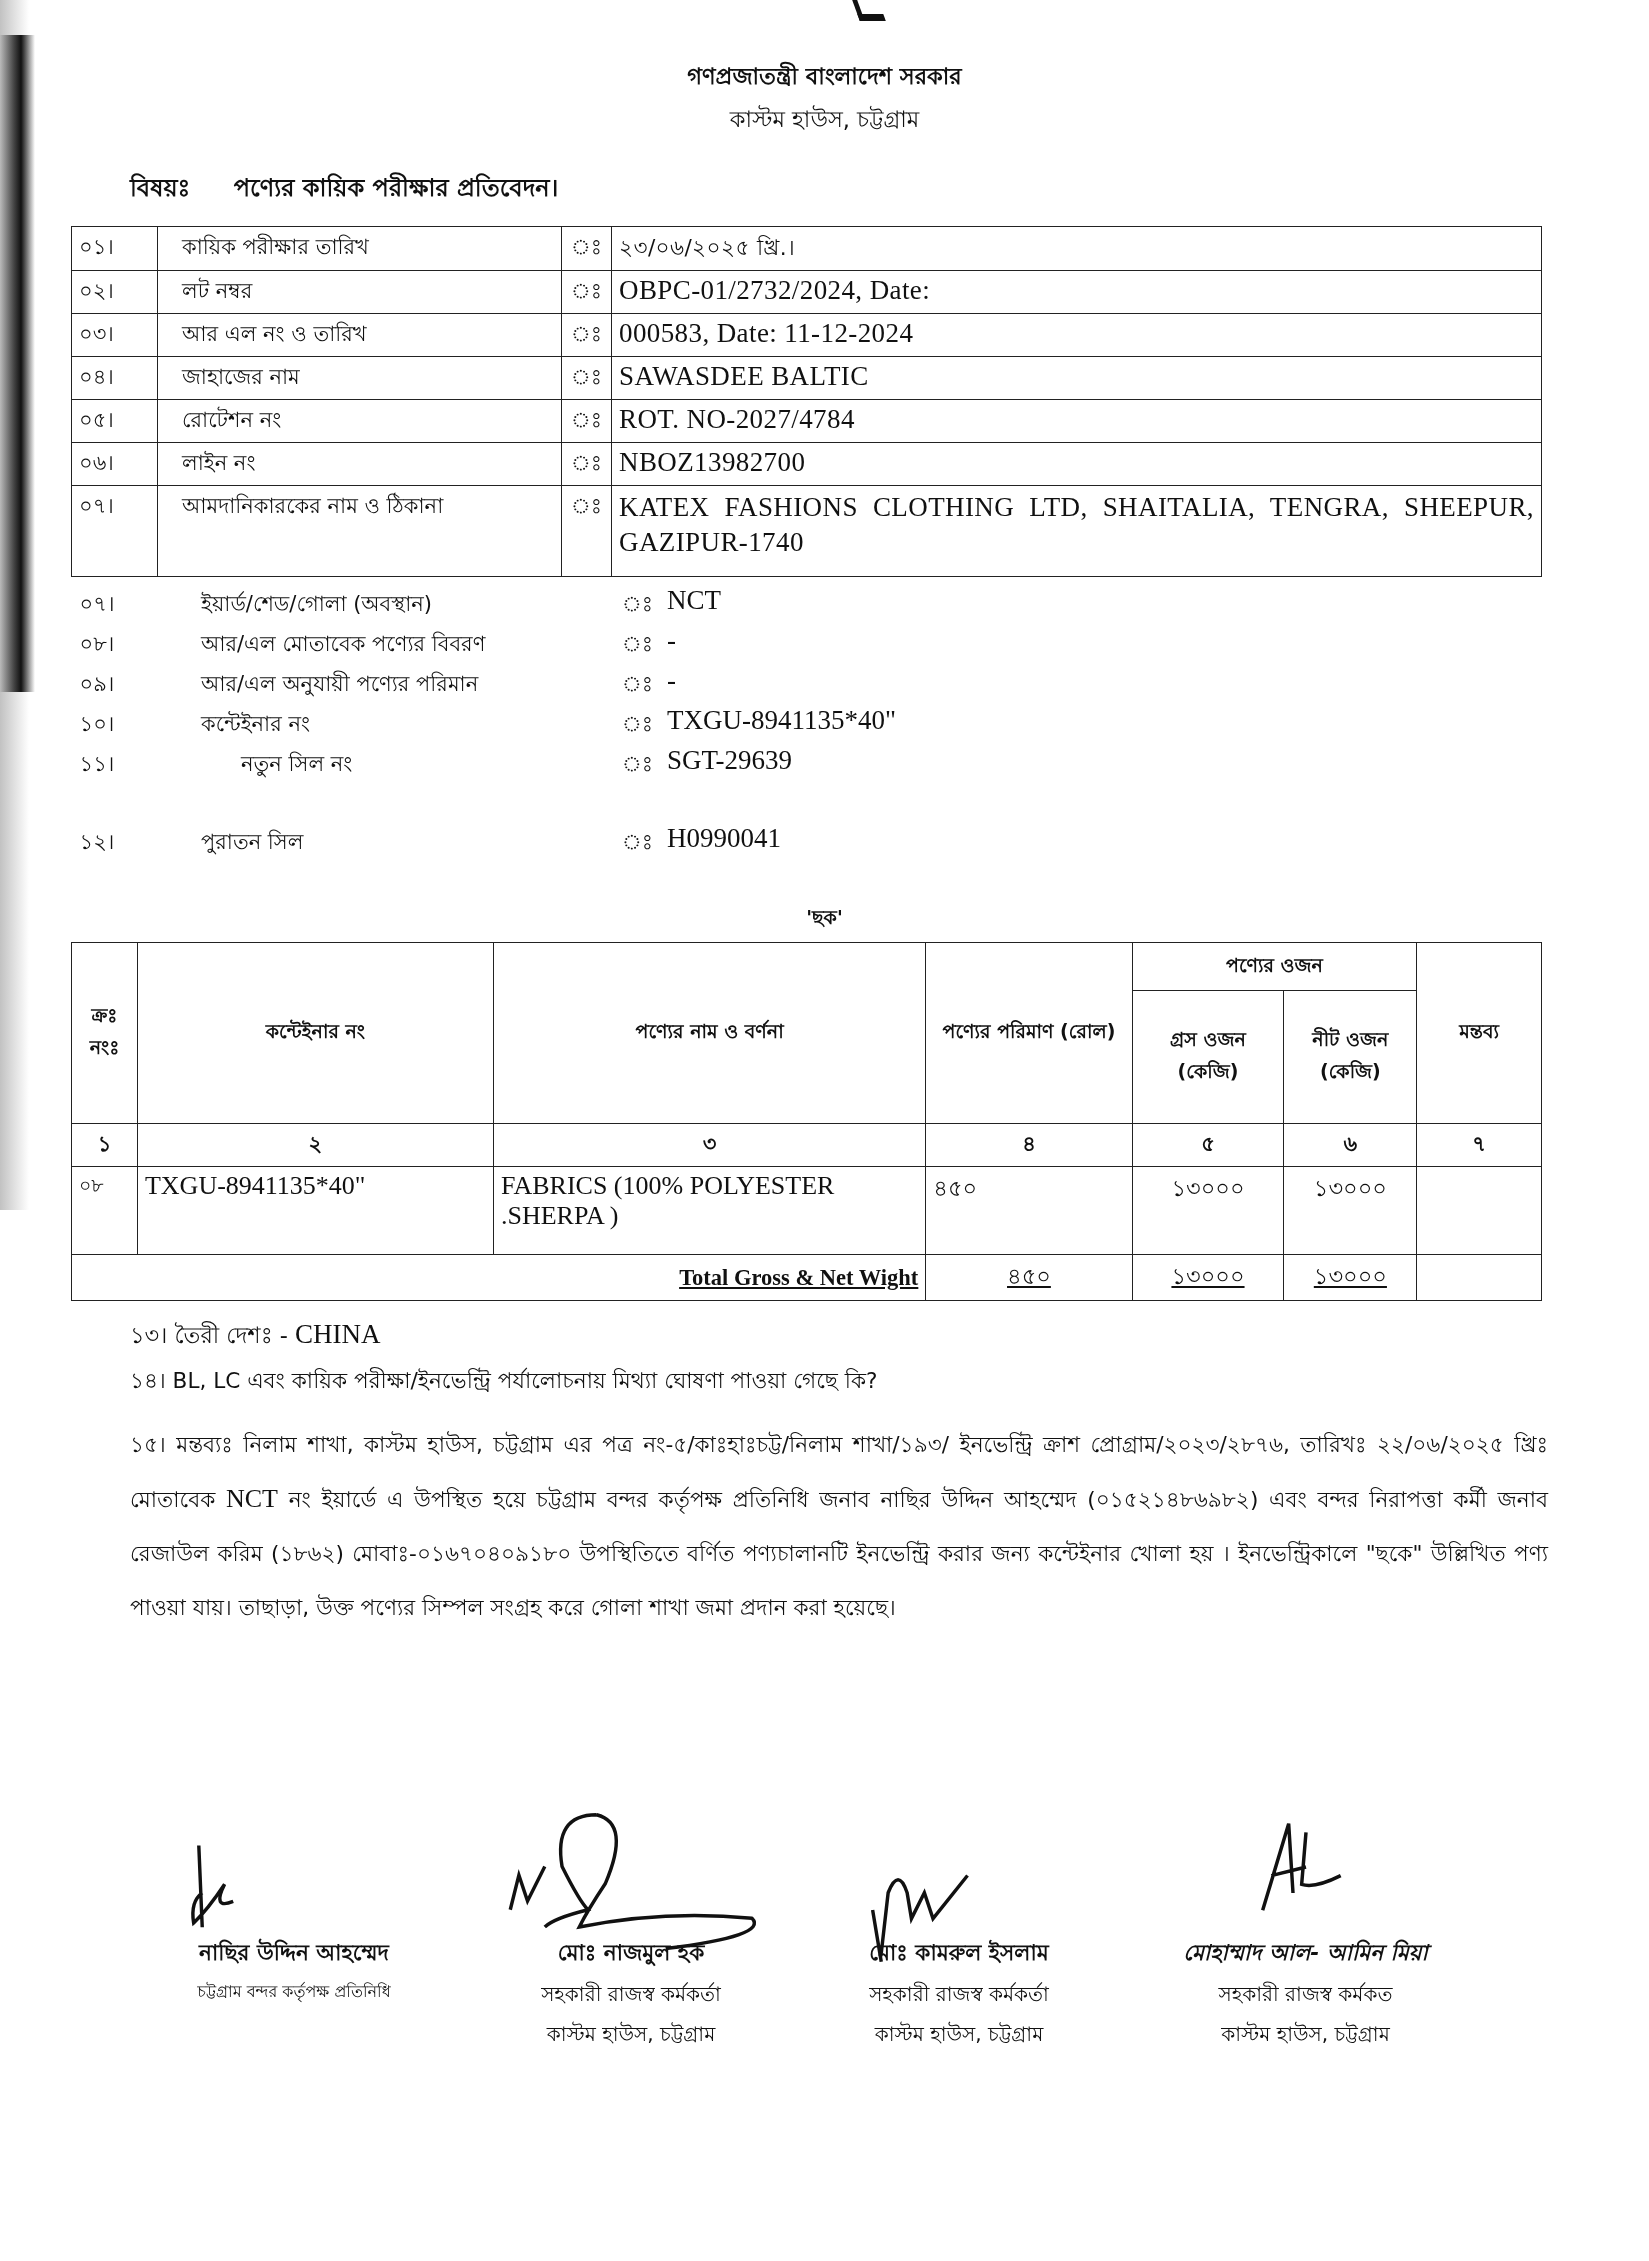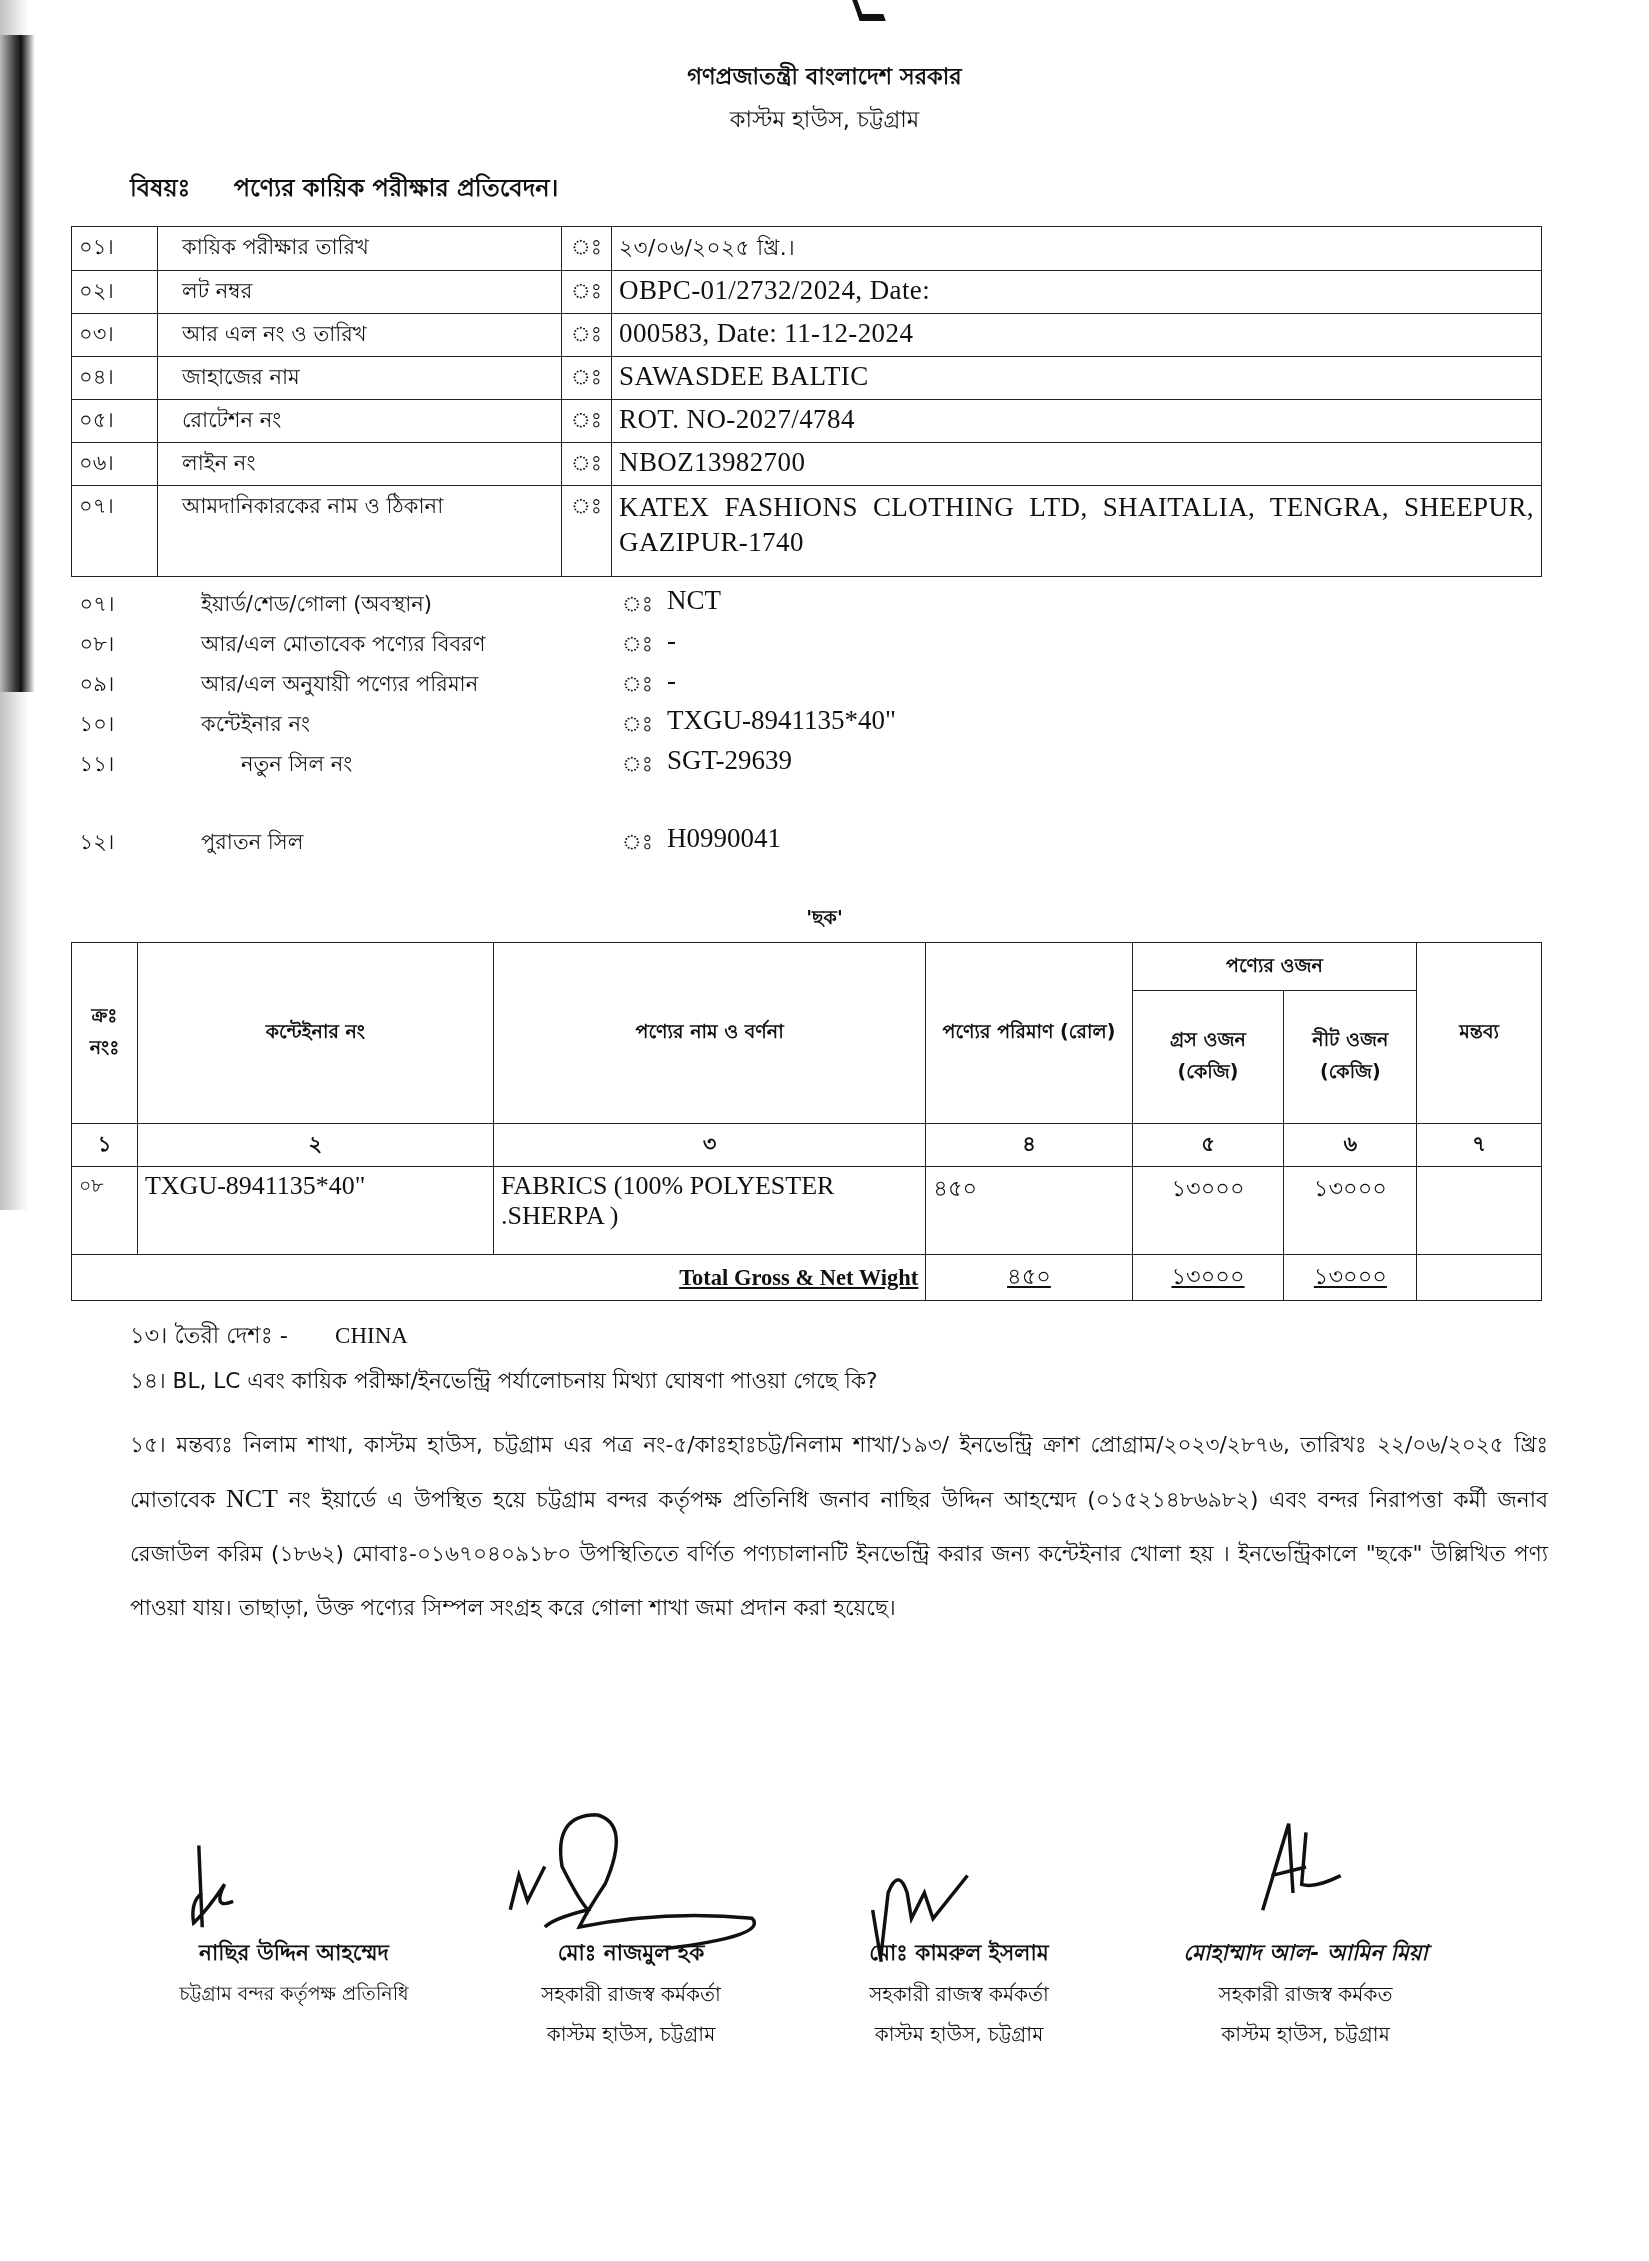--- a/index.html
+++ b/index.html
@@ -38,21 +38,21 @@
   table.goods tr.item td{vertical-align:top;height:80px;}
   table.goods td.en{font-family:"Liberation Serif",serif;font-size:26px;}
   table.goods td.bn-num{font-size:22.5px;}
   table.goods tr.total td{height:35px;font-size:22.5px;text-decoration:underline;}
   table.goods td.total-label{text-align:right;font-family:"Liberation Serif",serif;font-weight:bold;font-size:27px;border-right:1.7px solid #222;}
   table.goods td.center{text-align:center;}
   .c1{width:48px}.c2{width:325px}.c3{width:398px}.c4{width:182px}.c5{width:130px}.c6{width:112px}.c7{width:104px}
 
   .para{position:absolute;left:130px;width:1418px;font-size:21px;}
   .p13{top:1318px;font-size:22.5px;}
-  .p13 .en{font-family:"Liberation Serif",serif;font-size:23px;margin-left:40px;}
+  .p13 .en{font-family:"Liberation Serif",serif;font-size:27px;}
   .p14{top:1364px;font-size:21.6px;}
   .p15{top:1418px;line-height:54px;text-align:justify;text-align-last:left;font-size:21.6px;}
   .p15 .en{font-family:"Liberation Serif",serif;font-size:26px;}
 
   .sig{position:absolute;text-align:center;font-size:20px;}
   .sig .name{font-weight:bold;font-size:21.6px;}
   .sig .line{margin-top:7px;}
   .sig svg{position:absolute;}
   .s1{left:147px;top:1936px;width:294px;}
   .s2{left:467px;top:1936px;width:328px;}
@@ -214,21 +214,21 @@
 
 <div class="para p15">
   <span>১৫। মন্তব্যঃ নিলাম শাখা, কাস্টম হাউস, চট্টগ্রাম এর পত্র নং-৫/কাঃহাঃচট্ট/নিলাম শাখা/১৯৩/ ইনভেন্ট্রি ক্রাশ প্রোগ্রাম/২০২৩/২৮৭৬, তারিখঃ ২২/০৬/২০২৫ খ্রিঃ মোতাবেক </span><span class="en">NCT</span><span> নং ইয়ার্ডে এ উপস্থিত হয়ে চট্টগ্রাম বন্দর কর্তৃপক্ষ প্রতিনিধি জনাব নাছির উদ্দিন আহম্মেদ (০১৫২১৪৮৬৯৮২) এবং বন্দর নিরাপত্তা কর্মী জনাব রেজাউল করিম (১৮৬২) মোবাঃ-০১৬৭০৪০৯১৮০ উপস্থিতিতে বর্ণিত পণ্যচালানটি ইনভেন্ট্রি করার জন্য কন্টেইনার খোলা হয় । ইনভেন্ট্রিকালে "ছকে" উল্লিখিত পণ্য পাওয়া যায়। তাছাড়া, উক্ত পণ্যের সিম্পল সংগ্রহ করে গোলা শাখা জমা প্রদান করা হয়েছে।</span>
 </div>
 
 <div class="sig s1">
   <svg style="left:26px;top:-95px;" width="86" height="95" viewBox="0 0 100 110">
     <path d="M30 5 L34 100 M34 60 Q20 70 24 95 Q40 80 60 50 Q45 80 70 70" fill="none" stroke="#111" stroke-width="4"></path>
   </svg>
   <div class="name">নাছির উদ্দিন আহম্মেদ</div>
-  <div class="line" style="font-size:19px;text-align:center;">চট্টগ্রাম বন্দর কর্তৃপক্ষ প্রতিনিধি</div>
+  <div class="line" style="font-size:16px;text-align:center;">চট্টগ্রাম বন্দর কর্তৃপক্ষ প্রতিনিধি</div>
 </div>
 
 <div class="sig s2">
   <svg style="left:26px;top:-130px;" width="328" height="147" viewBox="0 0 380 170">
     <path d="M20 120 L30 80 L40 110 L60 70 M120 10 Q70 10 80 70 Q100 110 110 120 Q70 130 60 140 M120 10 Q160 20 130 90 Q110 120 100 140 Q200 120 300 130 Q320 150 200 165" fill="none" stroke="#111" stroke-width="4"></path>
   </svg>
   <div class="name">মোঃ নাজমুল হক</div>
   <div class="line">সহকারী রাজস্ব কর্মকর্তা</div>
   <div class="line">কাস্টম হাউস, চট্টগ্রাম</div>
 </div>

